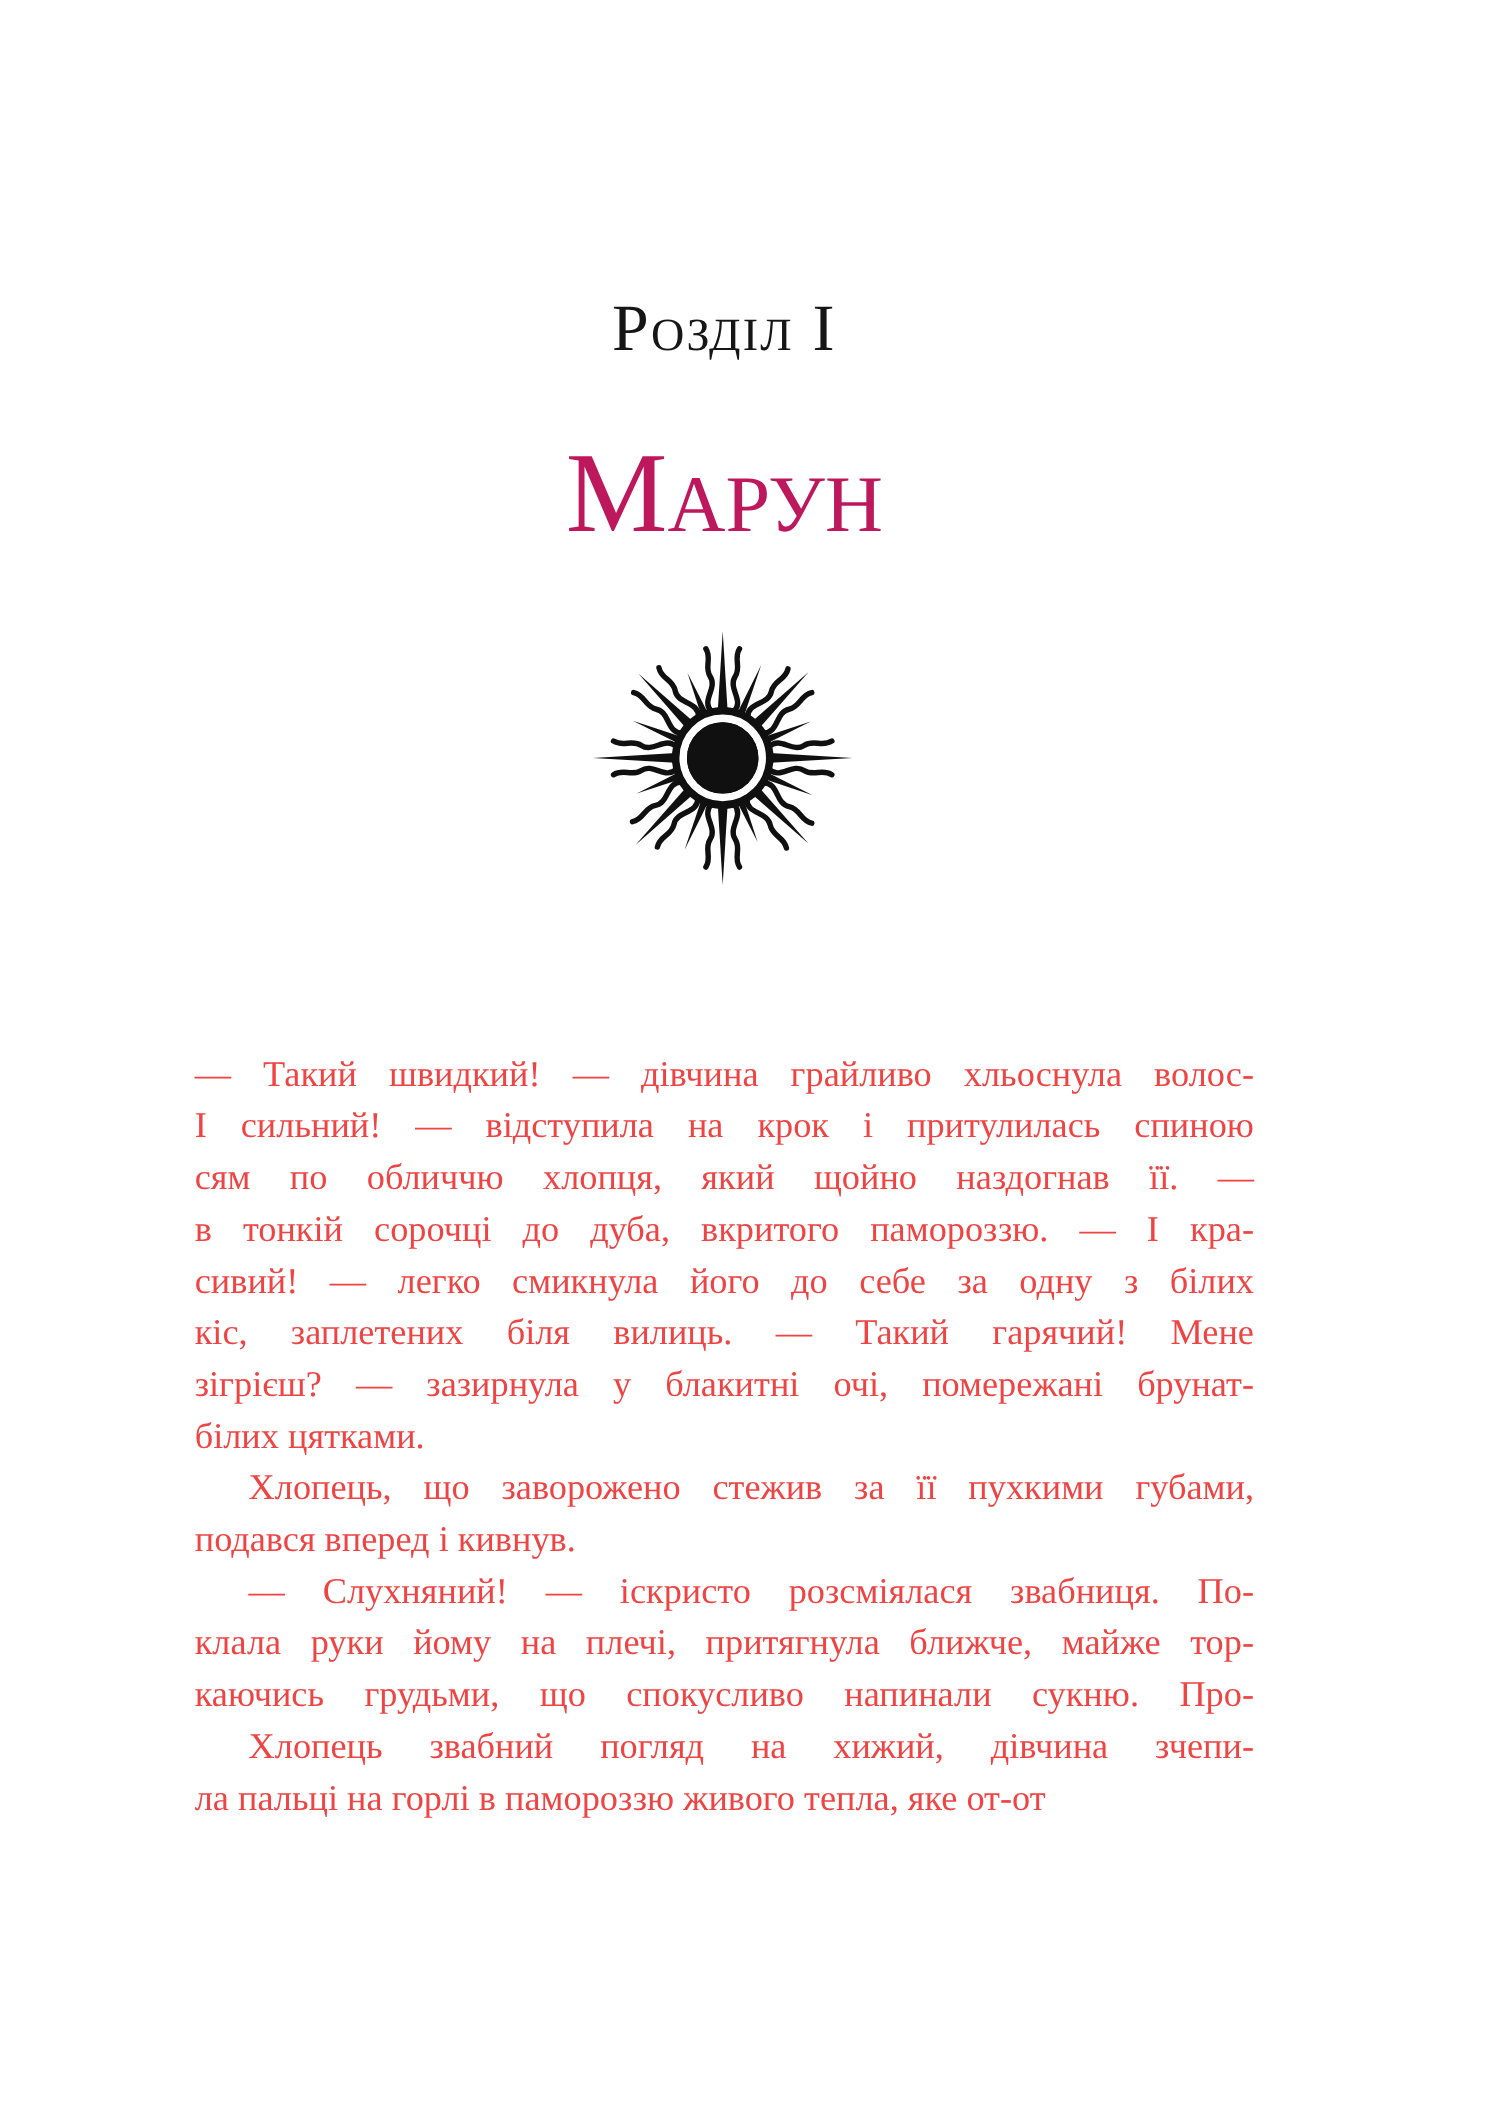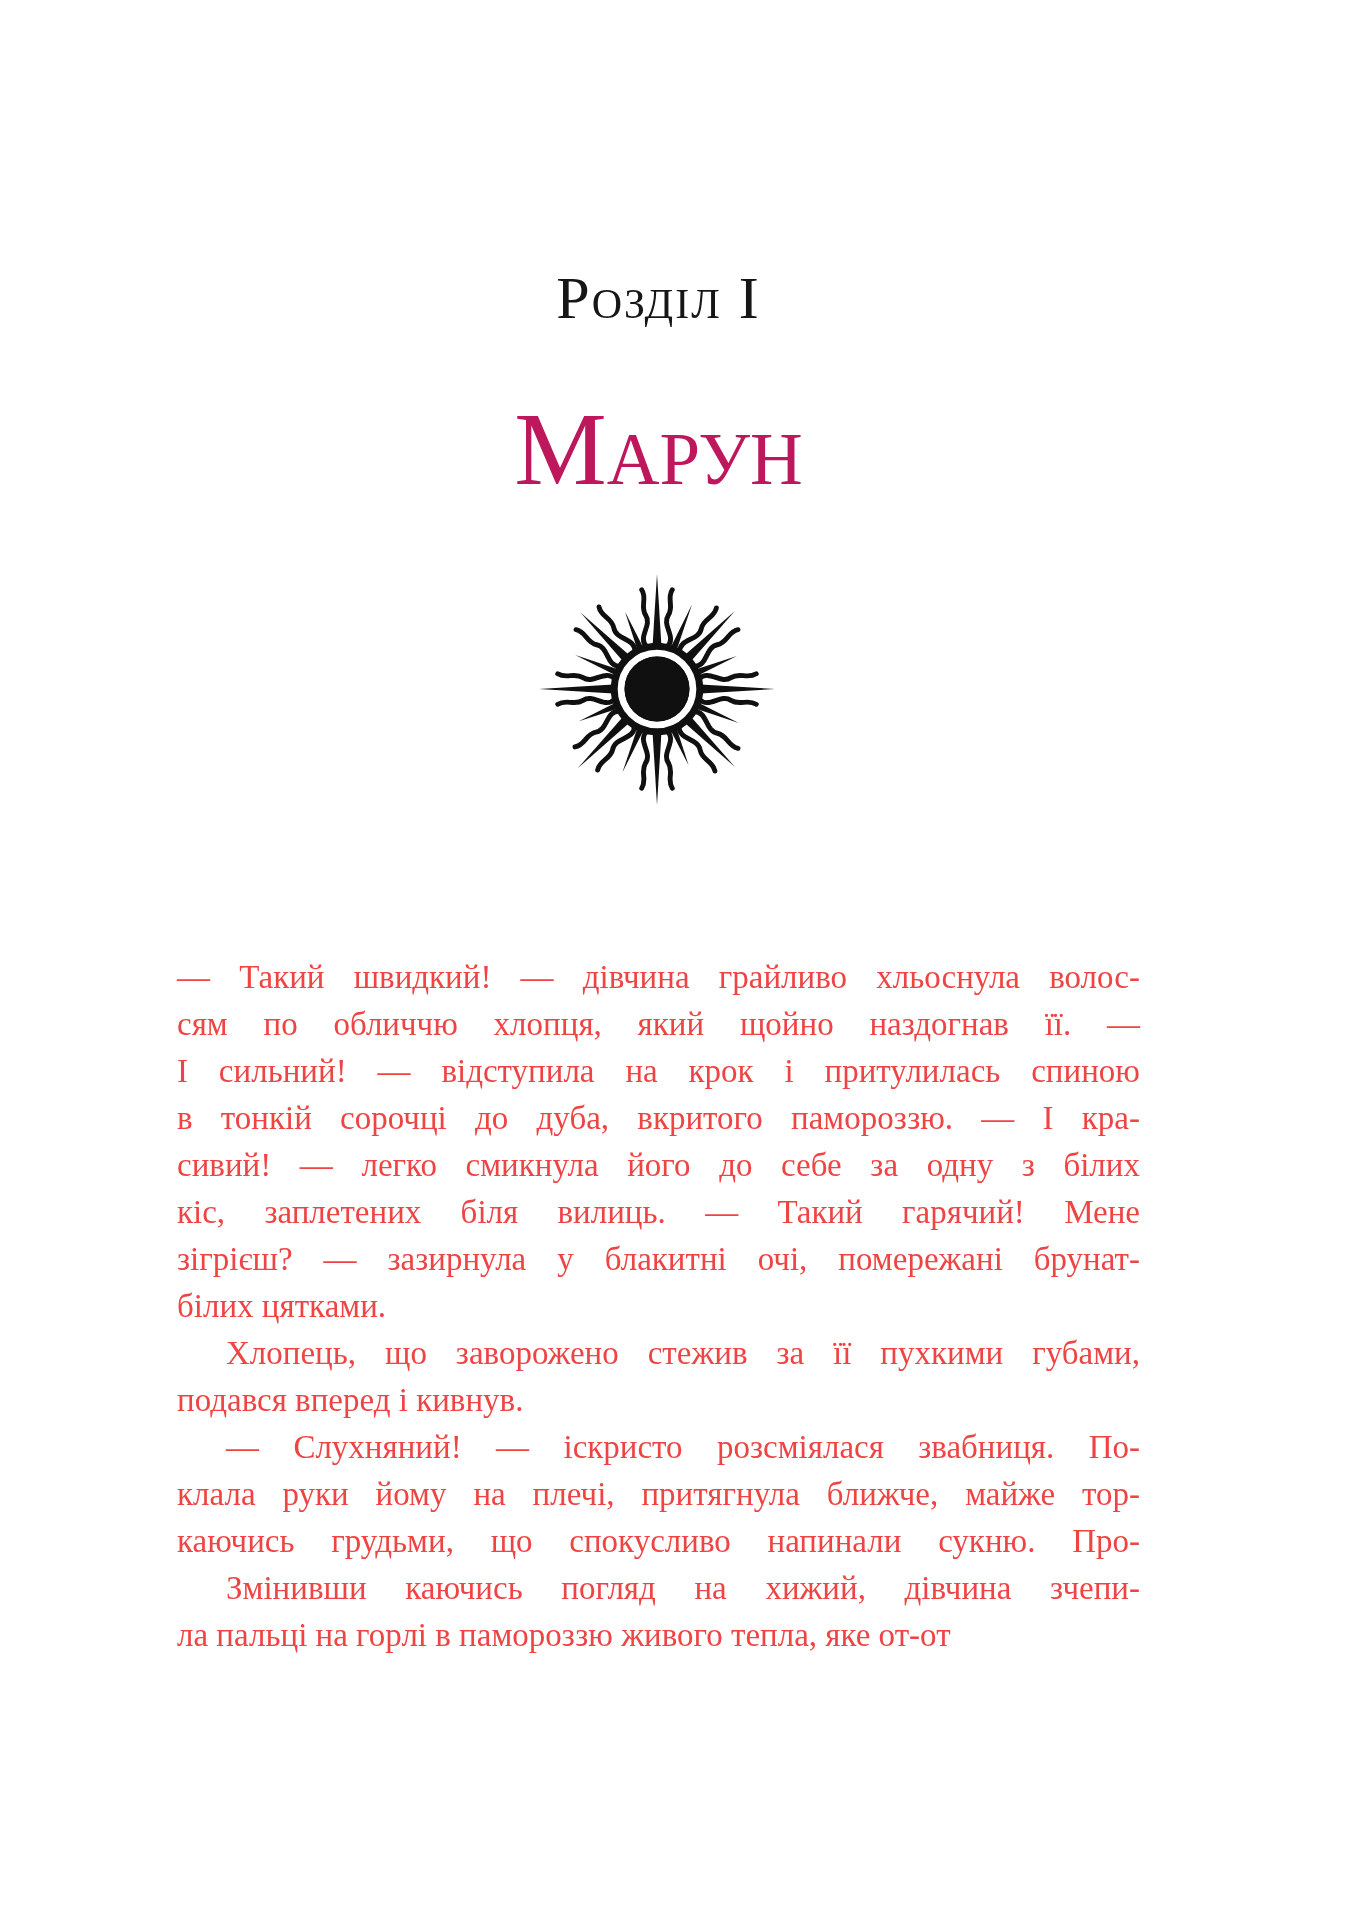--- a/index.html
+++ b/index.html
@@ -122,29 +122,29 @@
       <path d="M44 2 C 56 10, 64 -8, 76 -3 C 86 1, 92 -8, 102 -4" transform="rotate(326)"></path>
       <path d="M44 -2 C 56 -10, 64 8, 76 3 C 86 -1, 92 8, 102 4" transform="rotate(349)"></path>
     </g>
 
     <circle r="36.5" fill="none" stroke="#ffffff" stroke-width="7"></circle>
     <circle r="33" fill="#101010"></circle>
   </svg>
 
   <div class="body-text">
       <div class="line">— Такий швидкий! — дівчина грайливо хльоснула волос-</div>
+      <div class="line">І сильний! — відступила на крок і притулилась спиною</div>
       <div class="line">сям по обличчю хлопця, який щойно наздогнав її. —</div>
-      <div class="line">І сильний! — відступила на крок і притулилась спиною</div>
       <div class="line">в тонкій сорочці до дуба, вкритого памороззю. — І кра-</div>
       <div class="line">сивий! — легко смикнула його до себе за одну з білих</div>
       <div class="line">кіс, заплетених біля вилиць. — Такий гарячий! Мене</div>
       <div class="line">зігрієш? — зазирнула у блакитні очі, помережані брунат-</div>
       <div class="line para-end">білих цятками.</div>
       <div class="line indent">Хлопець, що заворожено стежив за її пухкими губами,</div>
       <div class="line para-end">подався вперед і кивнув.</div>
       <div class="line indent">— Слухняний! — іскристо розсміялася звабниця. По-</div>
       <div class="line">клала руки йому на плечі, притягнула ближче, майже тор-</div>
       <div class="line">каючись грудьми, що спокусливо напинали сукню. Про-</div>
-      <div class="line indent">Змінивши каючись погляд на хижий, дівчина зчепи-</div>
+      <div class="line indent">Хлопець звабний погляд на хижий, дівчина зчепи-</div>
       <div class="line para-end">ла пальці на горлі в памороззю живого тепла, яке от-от</div>
     </div>
 
 </div>
 
 </body></html>

